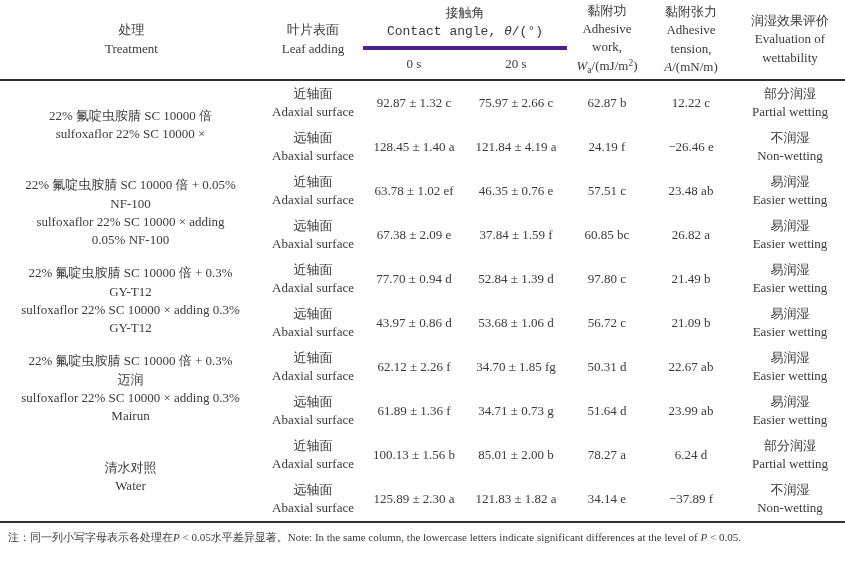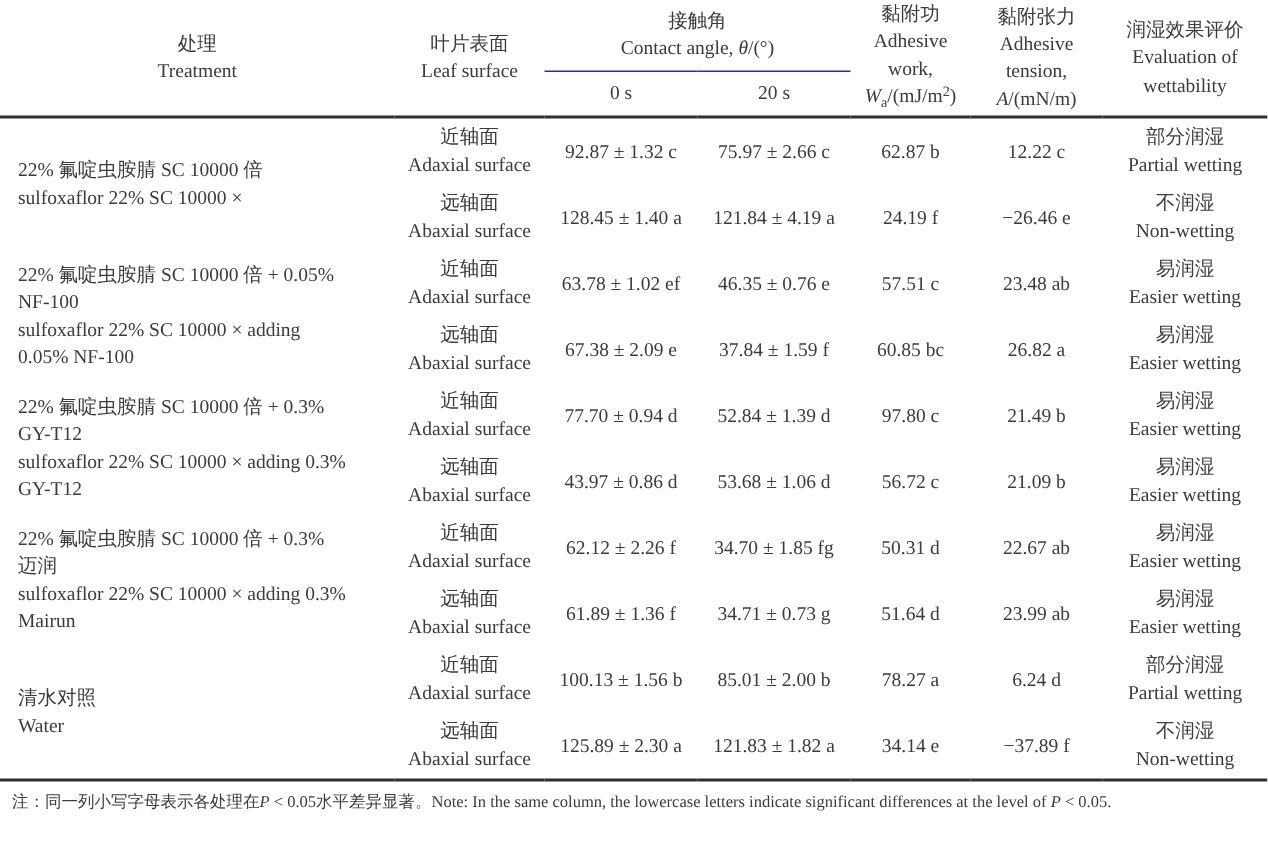--- a/index.html
+++ b/index.html
@@ -12,23 +12,23 @@
     border-collapse:collapse;table-layout:fixed;width:845px;
     border-bottom:2px solid #2f2f2f;
   }
   th,td{
     font-weight:normal;padding:0;margin:0;text-align:center;vertical-align:middle;
     font-size:13px;line-height:1.42;color:#3b3b3b;
   }
   thead tr.r1 th{height:46px;}
   thead tr.r2 th{height:29px;}
   .bb{border-bottom:2px solid #2f2f2f;}
-  .sp{border-bottom:1px solid #4c1d95;}
+  .sp{border-bottom:4px solid #4c1d95;font-family:Liberation Mono, monospace;}
   tbody td{height:44px;}
-  td.treat{text-align:left;padding-left:12px;padding-right:2px;}
+  td.treat{text-align:center;padding-left:0;padding-right:2px;}
   sub{font-size:9.5px;vertical-align:-3px;}
   sup{font-size:9.5px;vertical-align:4px;}
   i{font-style:italic;}
   .footnote{
     margin:7px 8px 0 8px;font-size:11px;line-height:1.42;color:#3b3b3b;text-align:left;
   }
 </style>
 </head>
 <body>
 
@@ -43,21 +43,21 @@
       <col style="width:110px">
   </colgroup>
   <thead>
     <tr class="r1">
       <th class="bb" rowspan="2">
         <div>处理</div>
         <div>Treatment</div>
       </th>
       <th class="bb" rowspan="2">
         <div>叶片表面</div>
-        <div>Leaf surface</div>
+        <div>Leaf adding</div>
       </th>
       <th class="sp" colspan="2">
         <div>接触角</div>
         <div><span>Contact angle, </span><i>θ</i><span>/(°)</span></div>
       </th>
       <th class="bb" rowspan="2">
         <div>黏附功</div>
         <div>Adhesive</div>
         <div>work,</div>
         <div><i>W</i><sub>a</sub><span>/(mJ/m</span><sup>2</sup><span>)</span></div>

